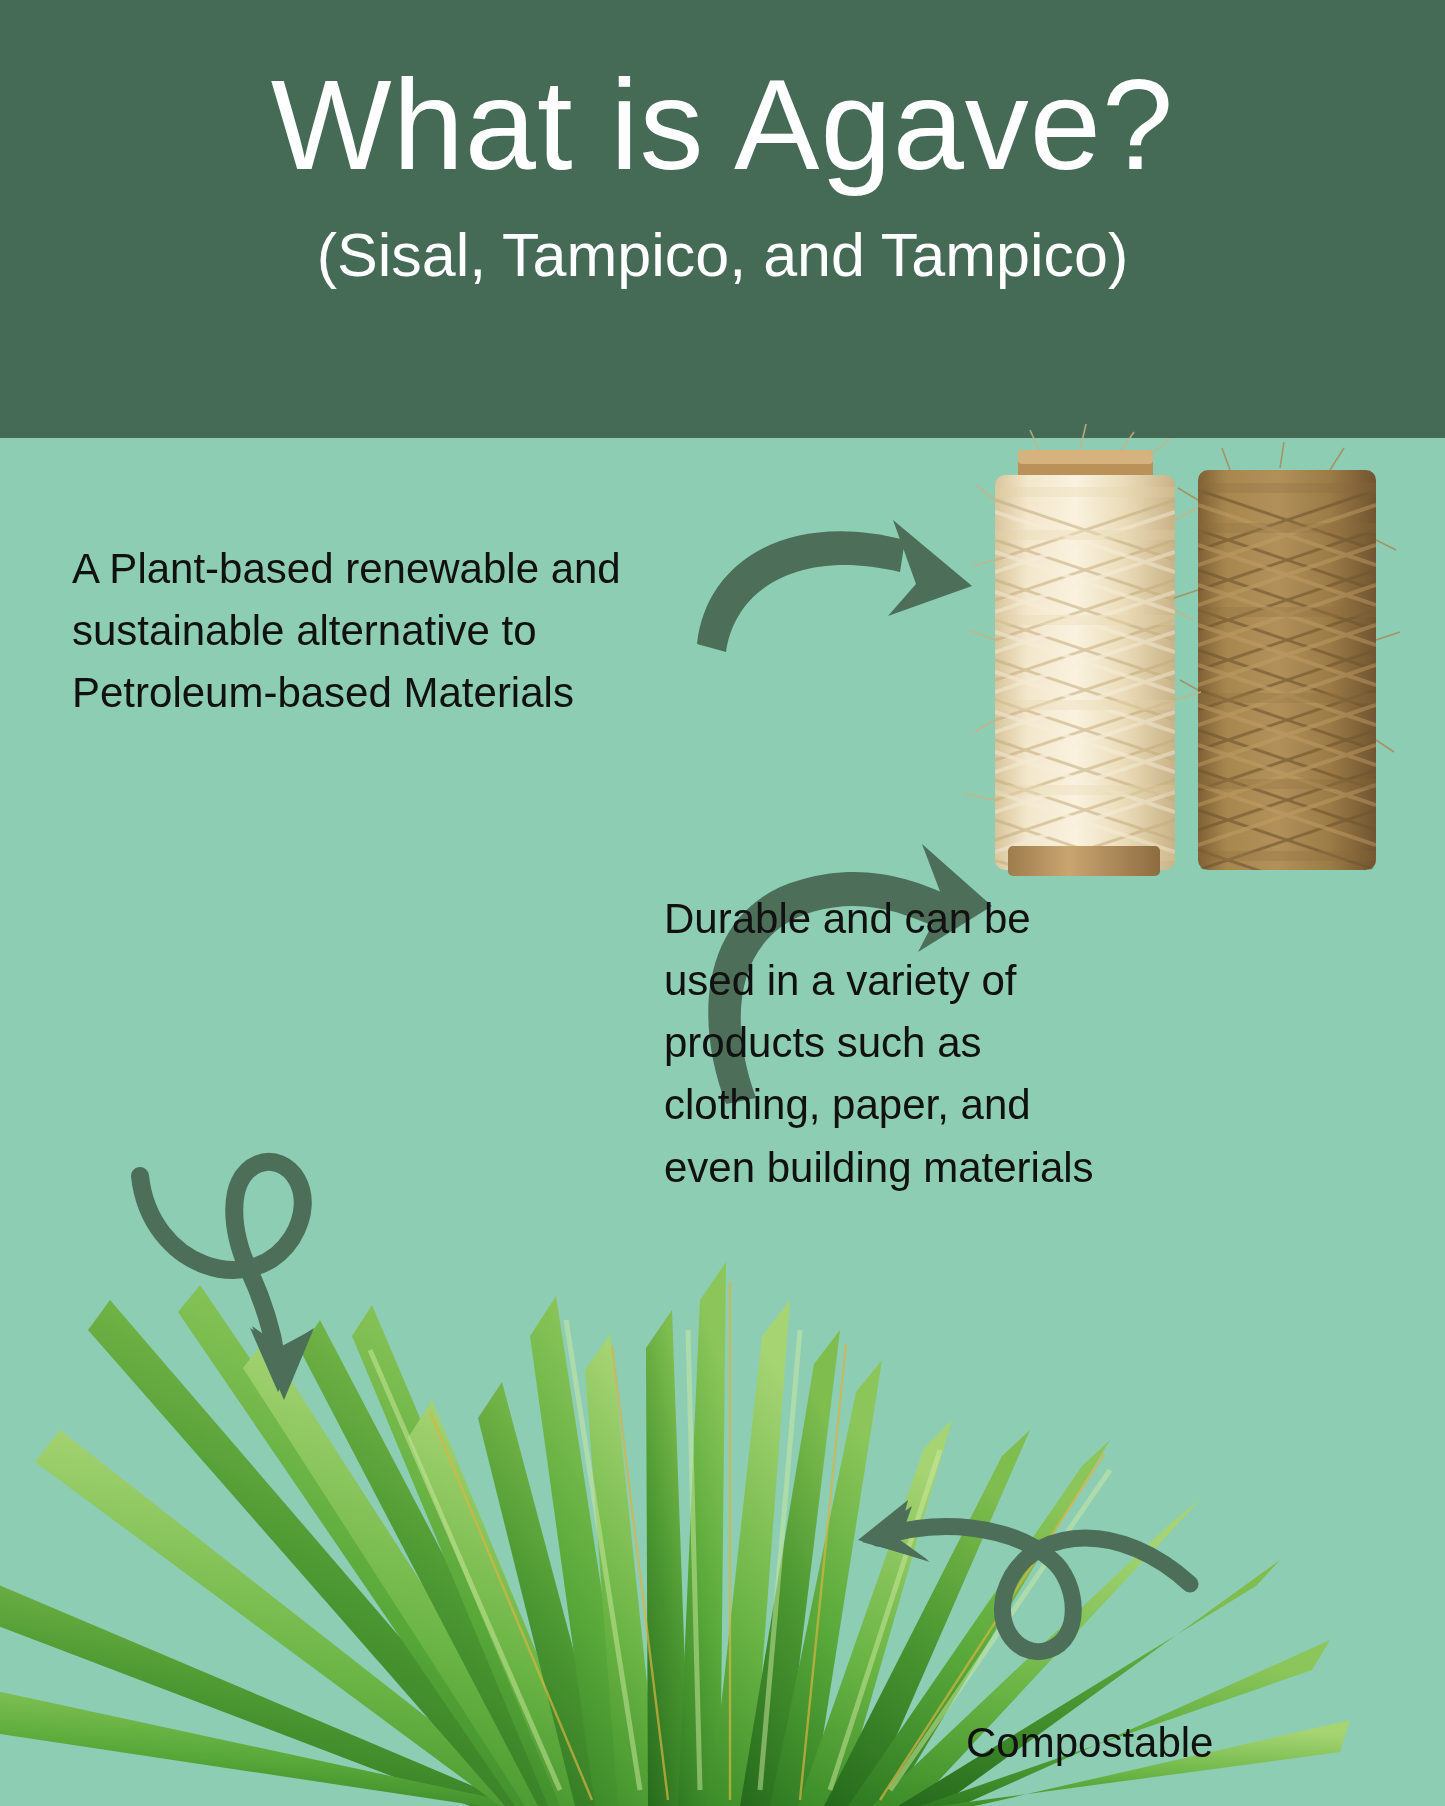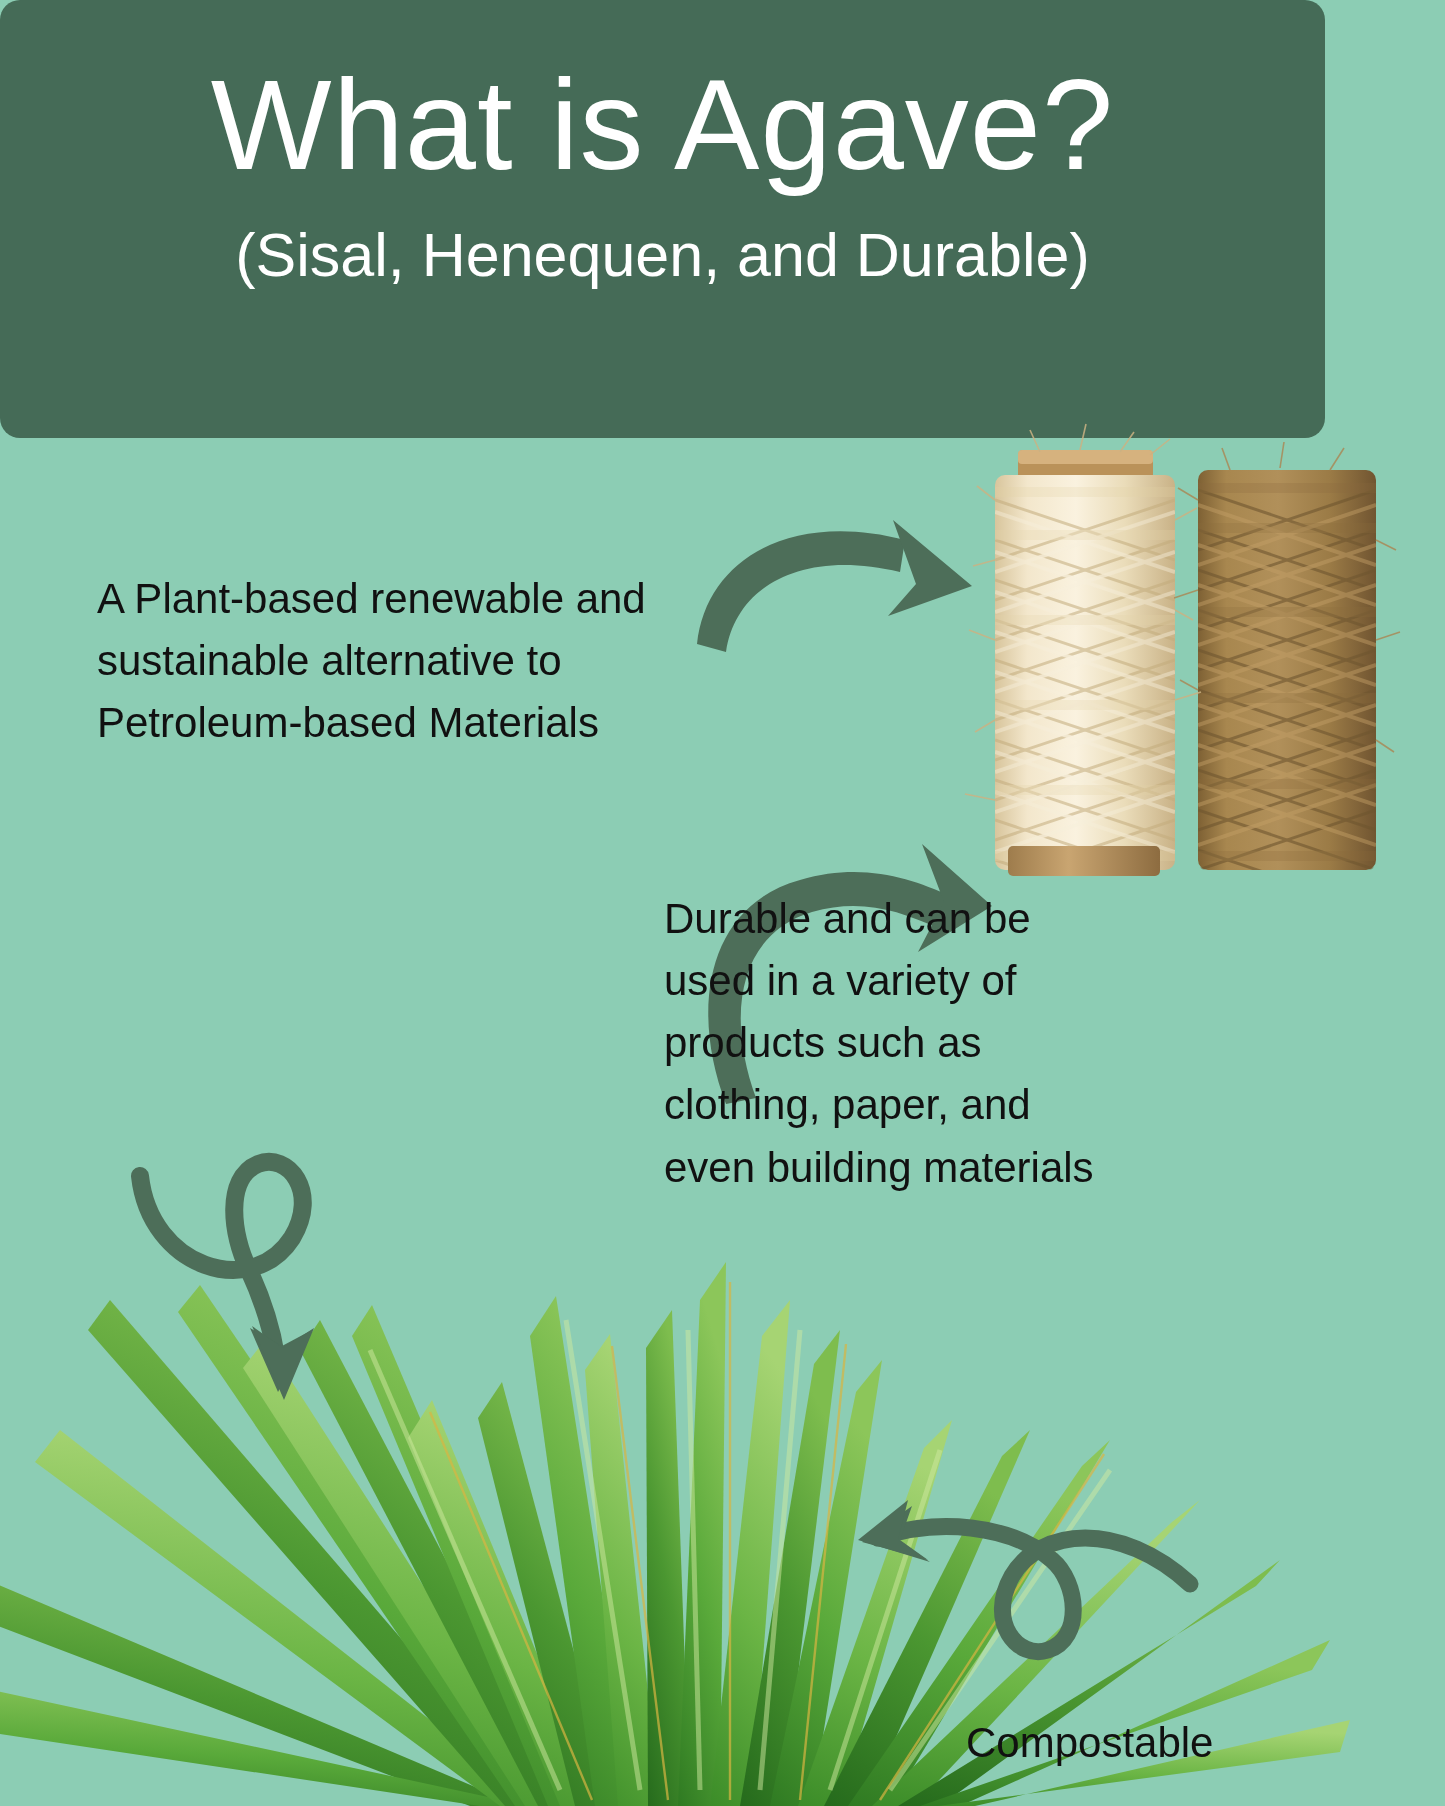--- a/index.html
+++ b/index.html
@@ -13,28 +13,27 @@
     height: 1806px;
     overflow: hidden;
     background: #8CCDB4;
     font-family: "Liberation Sans", sans-serif;
   }
 
   
   #header {
     position: absolute;
     left: 0; top: 0;
-    width: 1325px;
+    width: 1445px;
     height: 438px;
     background: #456B57;
     display: flex;
     flex-direction: column;
     align-items: center;
     justify-content: flex-start;
-    border-radius: 20px;
   }
   #title {
     color: #ffffff;
     font-size: 128px;
     line-height: 1.05;
     font-weight: 300;
     letter-spacing: 1px;
     margin-top: 58px;
     white-space: nowrap;
   }
@@ -51,23 +50,22 @@
   .body-text {
     position: absolute;
     color: #111111;
     font-size: 42px;
     line-height: 1.48;
     font-weight: 400;
     white-space: pre-line;
   }
   #text-plant-based {
     left: 72px;
-    top: 568px;
+    top: 538px;
     width: 680px;
-    margin-left: 25px;
   }
   #text-antimicrobial {
     left: 55px;
     top: 865px;
     width: 560px;
   }
   #text-durable {
     left: 664px;
     top: 888px;
     width: 450px;
@@ -92,21 +90,21 @@
   #plant-layer  { z-index: 5; }
   .text-layer   { z-index: 8; }
 </style>
 </head>
 <body>
 
 <div id="poster">
 
   <div id="header">
     <div id="title">What is Agave?</div>
-    <div id="subtitle">(Sisal, Henequen, and Durable)</div>
+    <div id="subtitle">(Sisal, Tampico, and Tampico)</div>
   </div>
 
   <svg class="layer" id="spools-layer" viewBox="0 0 1445 1806">
     <defs>
       <linearGradient id="creamBody" x1="0" y1="0" x2="1" y2="0">
         <stop offset="0%" stop-color="#D8C59C"></stop>
         <stop offset="18%" stop-color="#F3E7CC"></stop>
         <stop offset="45%" stop-color="#FAF2DF"></stop>
         <stop offset="72%" stop-color="#EADCB9"></stop>
         <stop offset="100%" stop-color="#C9B287"></stop>

